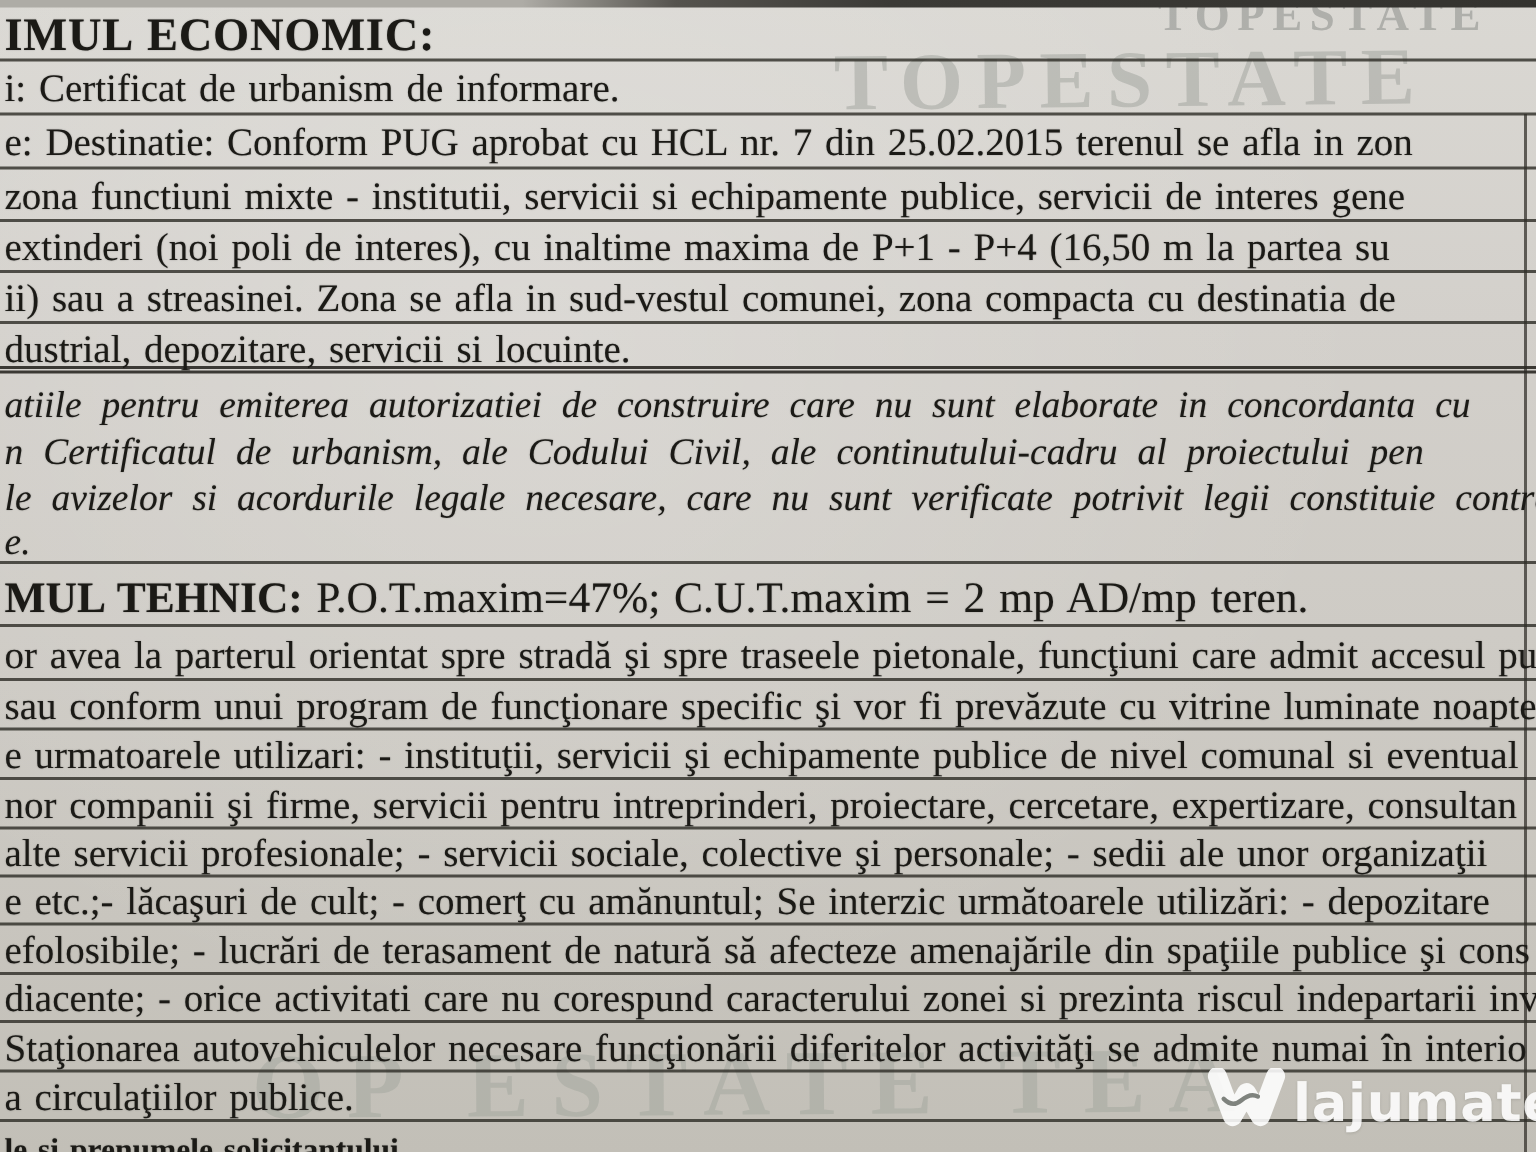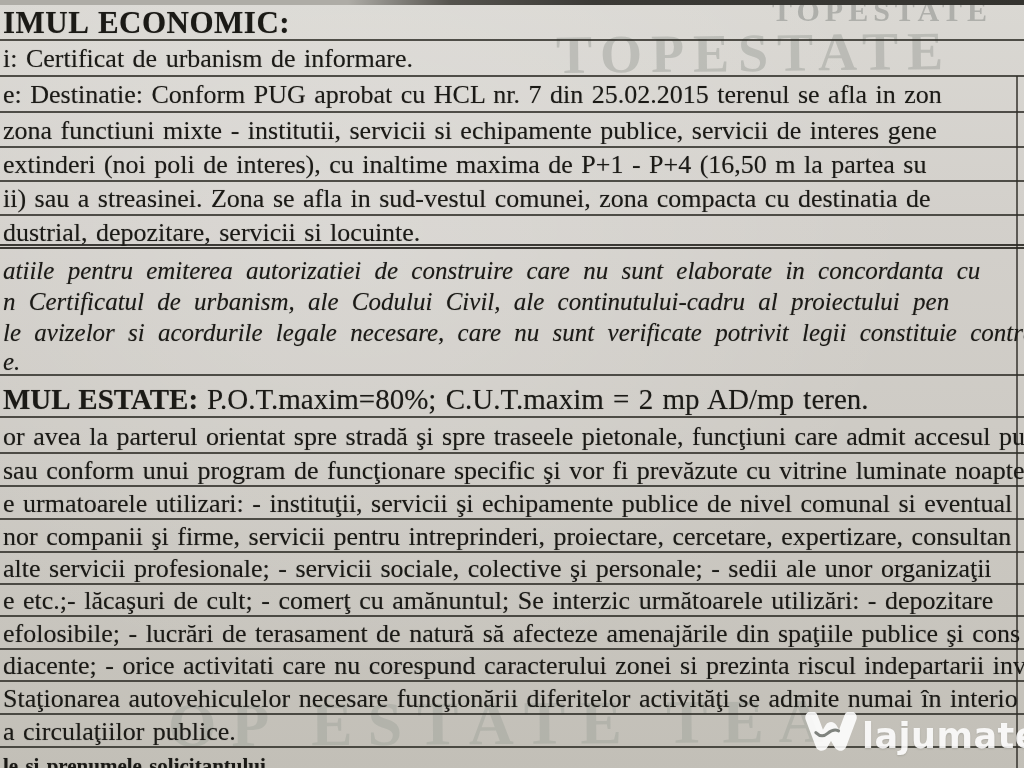--- a/index.html
+++ b/index.html
@@ -76,21 +76,21 @@
   <div class="row r4">extinderi (noi poli de interes), cu inaltime maxima de P+1 - P+4 (16,50 m la partea su</div>
   <div class="row r5">ii) sau a streasinei. Zona se afla in sud-vestul comunei, zona compacta cu destinatia de</div>
   <div class="row r6">dustrial, depozitare, servicii si locuinte.</div>
 
   <div class="row it noline i0">atiile pentru emiterea autorizatiei de construire care nu sunt elaborate in concordanta cu</div>
   <div class="row it noline i1">n Certificatul de urbanism, ale Codului Civil, ale continutului-cadru al proiectului pen</div>
   <div class="row it noline i2">le avizelor si acordurile legale necesare, care nu sunt verificate potrivit legii constituie contra</div>
   <div class="row it i3">e.</div>
 
   <div class="row r11">
-    <span class="b">MUL ESTATE:</span><span class="ind">P.O.T.maxim=80%; C.U.T.maxim = 2 mp AD/mp teren.</span>
+    <span class="b">MUL TEHNIC:</span><span class="ind">P.O.T.maxim=47%; C.U.T.maxim = 2 mp AD/mp teren.</span>
   </div>
   <div class="row r12">or avea la parterul orientat spre stradă şi spre traseele pietonale, funcţiuni care admit accesul pu</div>
   <div class="row r13">sau conform unui program de funcţionare specific şi vor fi prevăzute cu vitrine luminate noapte</div>
   <div class="row r14">e urmatoarele utilizari: - instituţii, servicii şi echipamente publice de nivel comunal si eventual</div>
   <div class="row r15">nor companii şi firme, servicii pentru intreprinderi, proiectare, cercetare, expertizare, consultan</div>
   <div class="row r16">alte servicii profesionale; -  servicii sociale, colective şi personale; -  sedii ale unor organizaţii</div>
   <div class="row r17">e etc.;-  lăcaşuri de cult; -  comerţ cu amănuntul; Se interzic următoarele utilizări: - depozitare</div>
   <div class="row r18">efolosibile; - lucrări de terasament de natură să afecteze amenajările din spaţiile publice şi cons</div>
   <div class="row r19">diacente; - orice activitati care nu corespund caracterului zonei si prezinta riscul indepartarii inv</div>
   <div class="row r20">Staţionarea autovehiculelor necesare funcţionării diferitelor activităţi se admite numai în interio</div>

